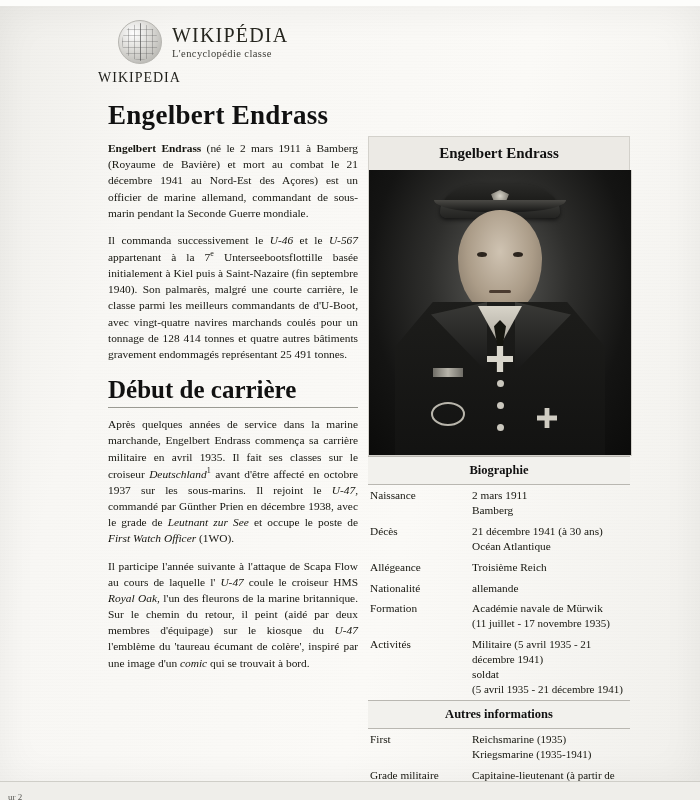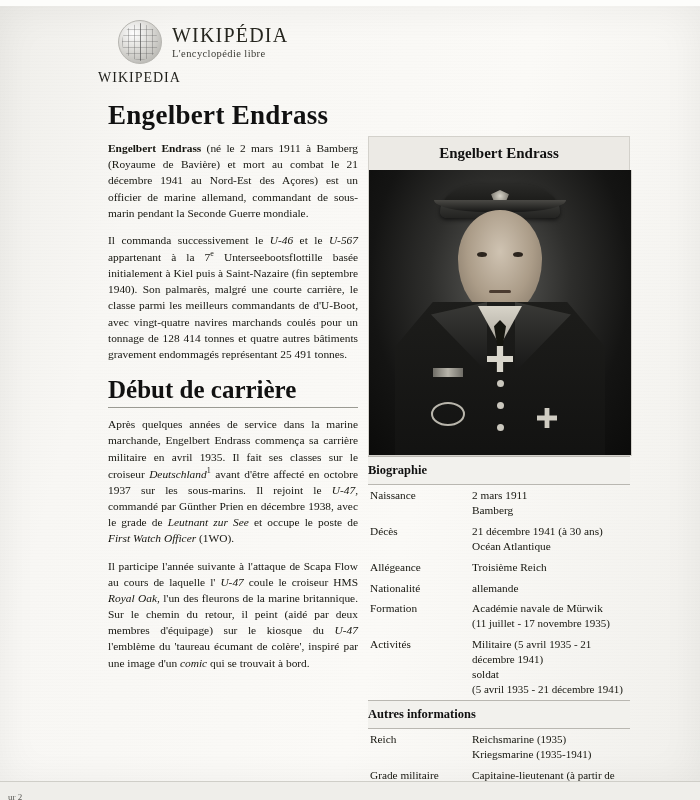--- a/index.html
+++ b/index.html
@@ -266,20 +266,21 @@
   }
   .badge-oval {
     position:absolute; left: 62px; top: 232px;
     width: 30px; height: 20px;
     border: 2px solid #b9b6ac;
     border-radius: 50%;
   }
   .btn-dot { position:absolute; width:7px; height:7px; border-radius:50%; background:#cac7bd; left:128px; }
 
   .ib-section {
+    text-align: center;
     font-weight: bold;
     font-size: 12.5px;
     padding: 6px 0;
     color: #111;
     border-top: 1px solid #b9b7b1;
     border-bottom: 1px solid #b9b7b1;
     background: #f2f1ed;
   }
   table.ib {
     width: 262px;
@@ -302,21 +303,21 @@
 <body>
 
 <div class="page">
   <div class="sheet"></div>
   <div class="grain"></div>
 
   <div class="wiki-header">
     <div class="globe"></div>
     <div>
       <div class="wiki-word">WIKIPÉDIA</div>
-      <div class="wiki-sub">L'encyclopédie libre</div>
+      <div class="wiki-sub">L'encyclopédie classe</div>
     </div>
   </div>
 
   <div class="wiki-sitename">WIKIPEDIA</div>
 
   <div class="article-title">Engelbert Endrass</div>
 
   <div class="left-col">
     <p class="para"><b>Engelbert Endrass</b> (né le 2 mars 1911 à Bamberg (Royaume de Bavière) et mort au combat le 21 décembre 1941 au Nord-Est des Açores) est un officier de marine allemand, commandant de sous-marin pendant la Seconde Guerre mondiale.</p>
     <p class="para">Il commanda successivement le <i>U-46</i> et le <i>U-567</i> appartenant à la 7<sup>e</sup> Unterseebootsflottille basée initialement à Kiel puis à Saint-Nazaire (fin septembre 1940). Son palmarès, malgré une courte carrière, le classe parmi les meilleurs commandants de d'U-Boot, avec vingt-quatre navires marchands coulés pour un tonnage de 128 414 tonnes et quatre autres bâtiments gravement endommagés représentant 25 491 tonnes.</p>
@@ -387,21 +388,21 @@
             <span class="small">(5 avril 1935 - 21 décembre 1941)</span>
           </td>
         </tr>
       </tbody>
     </table>
 
     <div class="ib-section">Autres informations</div>
     <table class="ib">
       <tbody>
         <tr>
-          <td class="k">Reich</td>
+          <td class="k">First</td>
           <td>
             <span>Reichsmarine</span>
             <span class="small">(1935)</span><br>
             <span>Kriegsmarine</span>
             <span class="small">(1935-1941)</span>
           </td>
         </tr>
         <tr>
           <td class="k">Grade militaire</td>
           <td>

